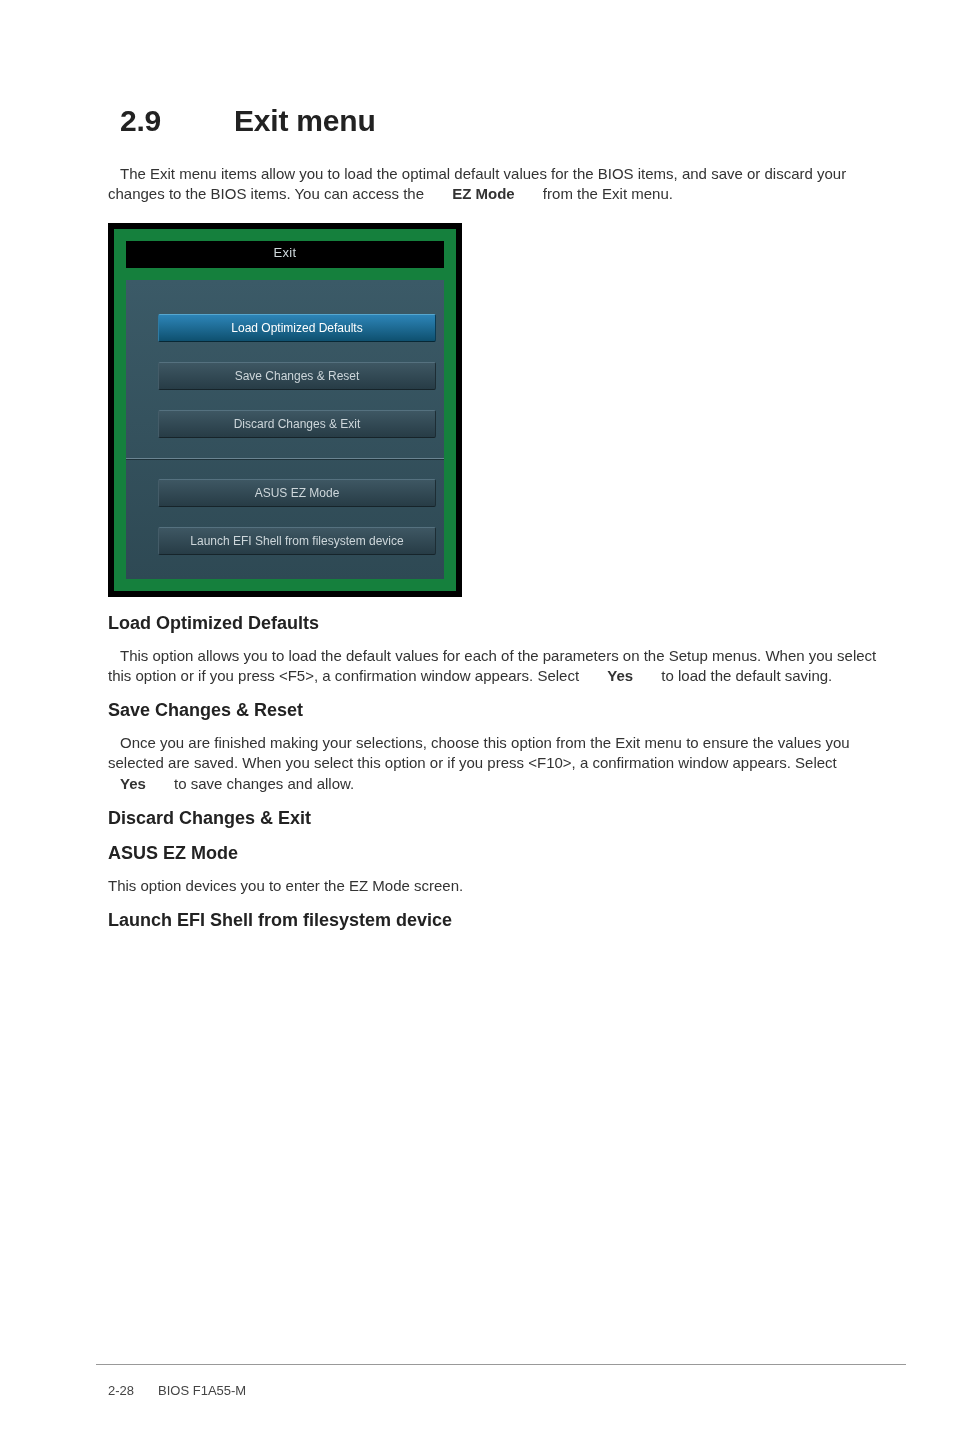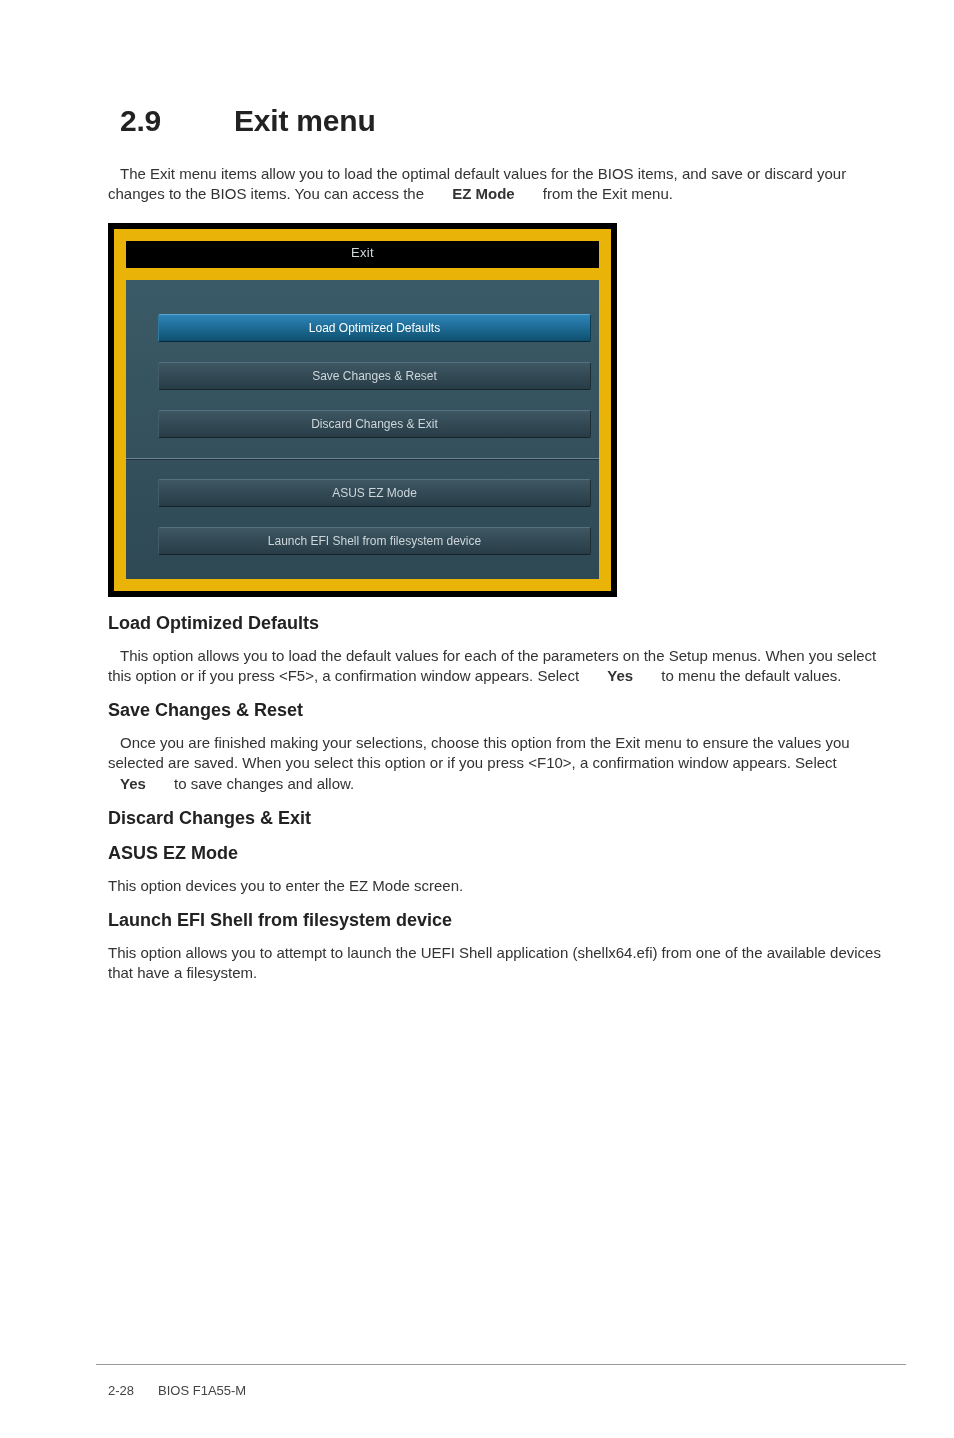--- a/index.html
+++ b/index.html
@@ -15,24 +15,24 @@
   .content { max-width: 834px; }
   .h1 { font-size: 30px; font-weight: bold; color: #222; margin-bottom: 14px; letter-spacing: -0.2px; }
   .num { display:inline-block; width: 90px; }
   .para { font-size: 15px; line-height: 1.35; color: #333; margin-bottom: 8px; }
   .bold { font-weight: bold; }
   .h2 { font-size: 18px; font-weight: bold; color: #222; margin-top: 14px; margin-bottom: 8px; }
   .h2.first { margin-top: 16px; }
 
   
   .bios-box {
-    width: 509px;
+    width: 354px;
     margin-top: 18px;
     margin-bottom: 10px;
-    background: #eab308;
+    background: #15803d;
     
     border-top: 6px solid #000;
     border-left: 6px solid #000;
     border-right: 6px solid #000;
     border-bottom: 6px solid #000;
     font-family: Arial, Helvetica, sans-serif;
   }
   .bios-title {
     background: #000;
     color: #cfd8dc;
@@ -106,34 +106,33 @@
       <div class="bios-btn">Save Changes &amp; Reset</div>
       <div class="bios-btn">Discard Changes &amp; Exit</div>
       <div class="sep"></div>
       <div class="bios-btn">ASUS EZ Mode</div>
       <div class="bios-btn last">Launch EFI Shell from filesystem device</div>
     </div>
   </div>
 
   <h2 class="h2 first">Load Optimized Defaults</h2>
   <p class="para">
-    <span>This option allows you to load the default values for each of the parameters on the Setup menus. When you select this option or if you press &lt;F5&gt;, a confirmation window appears. Select </span><span class="bold">Yes</span><span> to menu the default values.</span>
+    <span>This option allows you to load the default values for each of the parameters on the Setup menus. When you select this option or if you press &lt;F5&gt;, a confirmation window appears. Select </span><span class="bold">Yes</span><span> to load the default saving.</span>
   </p>
 
   <h2 class="h2">Save Changes &amp; Reset</h2>
   <p class="para">
     <span>Once you are finished making your selections, choose this option from the Exit menu to ensure the values you selected are saved. When you select this option or if you press &lt;F10&gt;, a confirmation window appears. Select </span><span class="bold">Yes</span><span> to save changes and allow.</span>
   </p>
 
   <h2 class="h2">Discard Changes &amp; Exit</h2>
 
   <h2 class="h2">ASUS EZ Mode</h2>
   <p class="para">This option devices you to enter the EZ Mode screen.</p>
 
   <h2 class="h2">Launch EFI Shell from filesystem device</h2>
-  <p class="para">This option allows you to attempt to launch the UEFI Shell application (shellx64.efi) from one of the available devices that have a filesystem.</p>
 
 </div>
 
 <div class="footer">
   <span>2-28</span>
   <span>BIOS F1A55-M</span>
 </div>
 
 </body></html>

